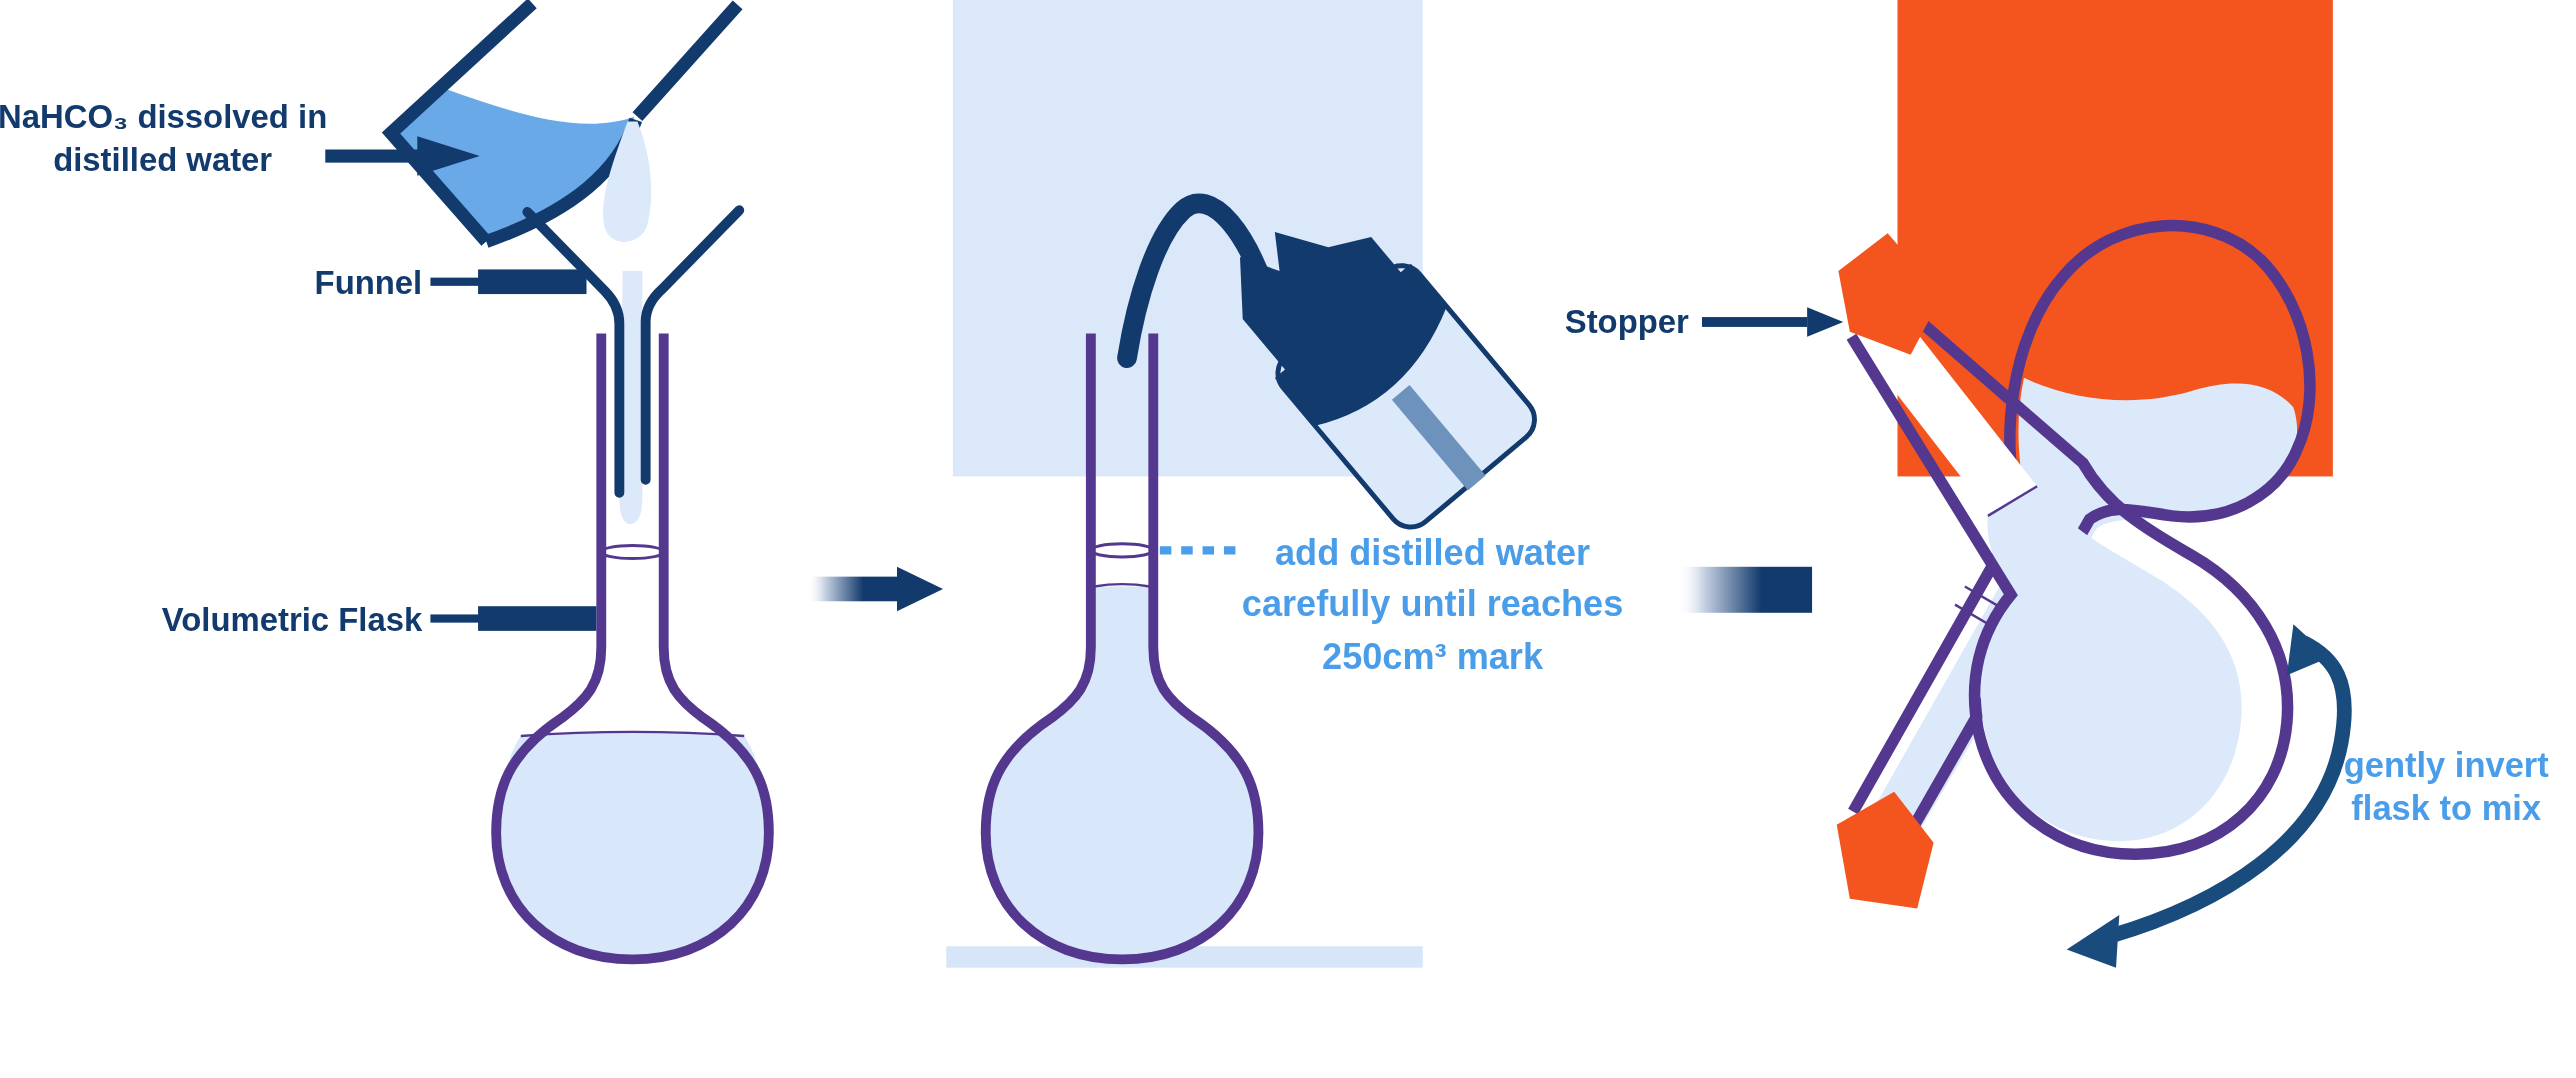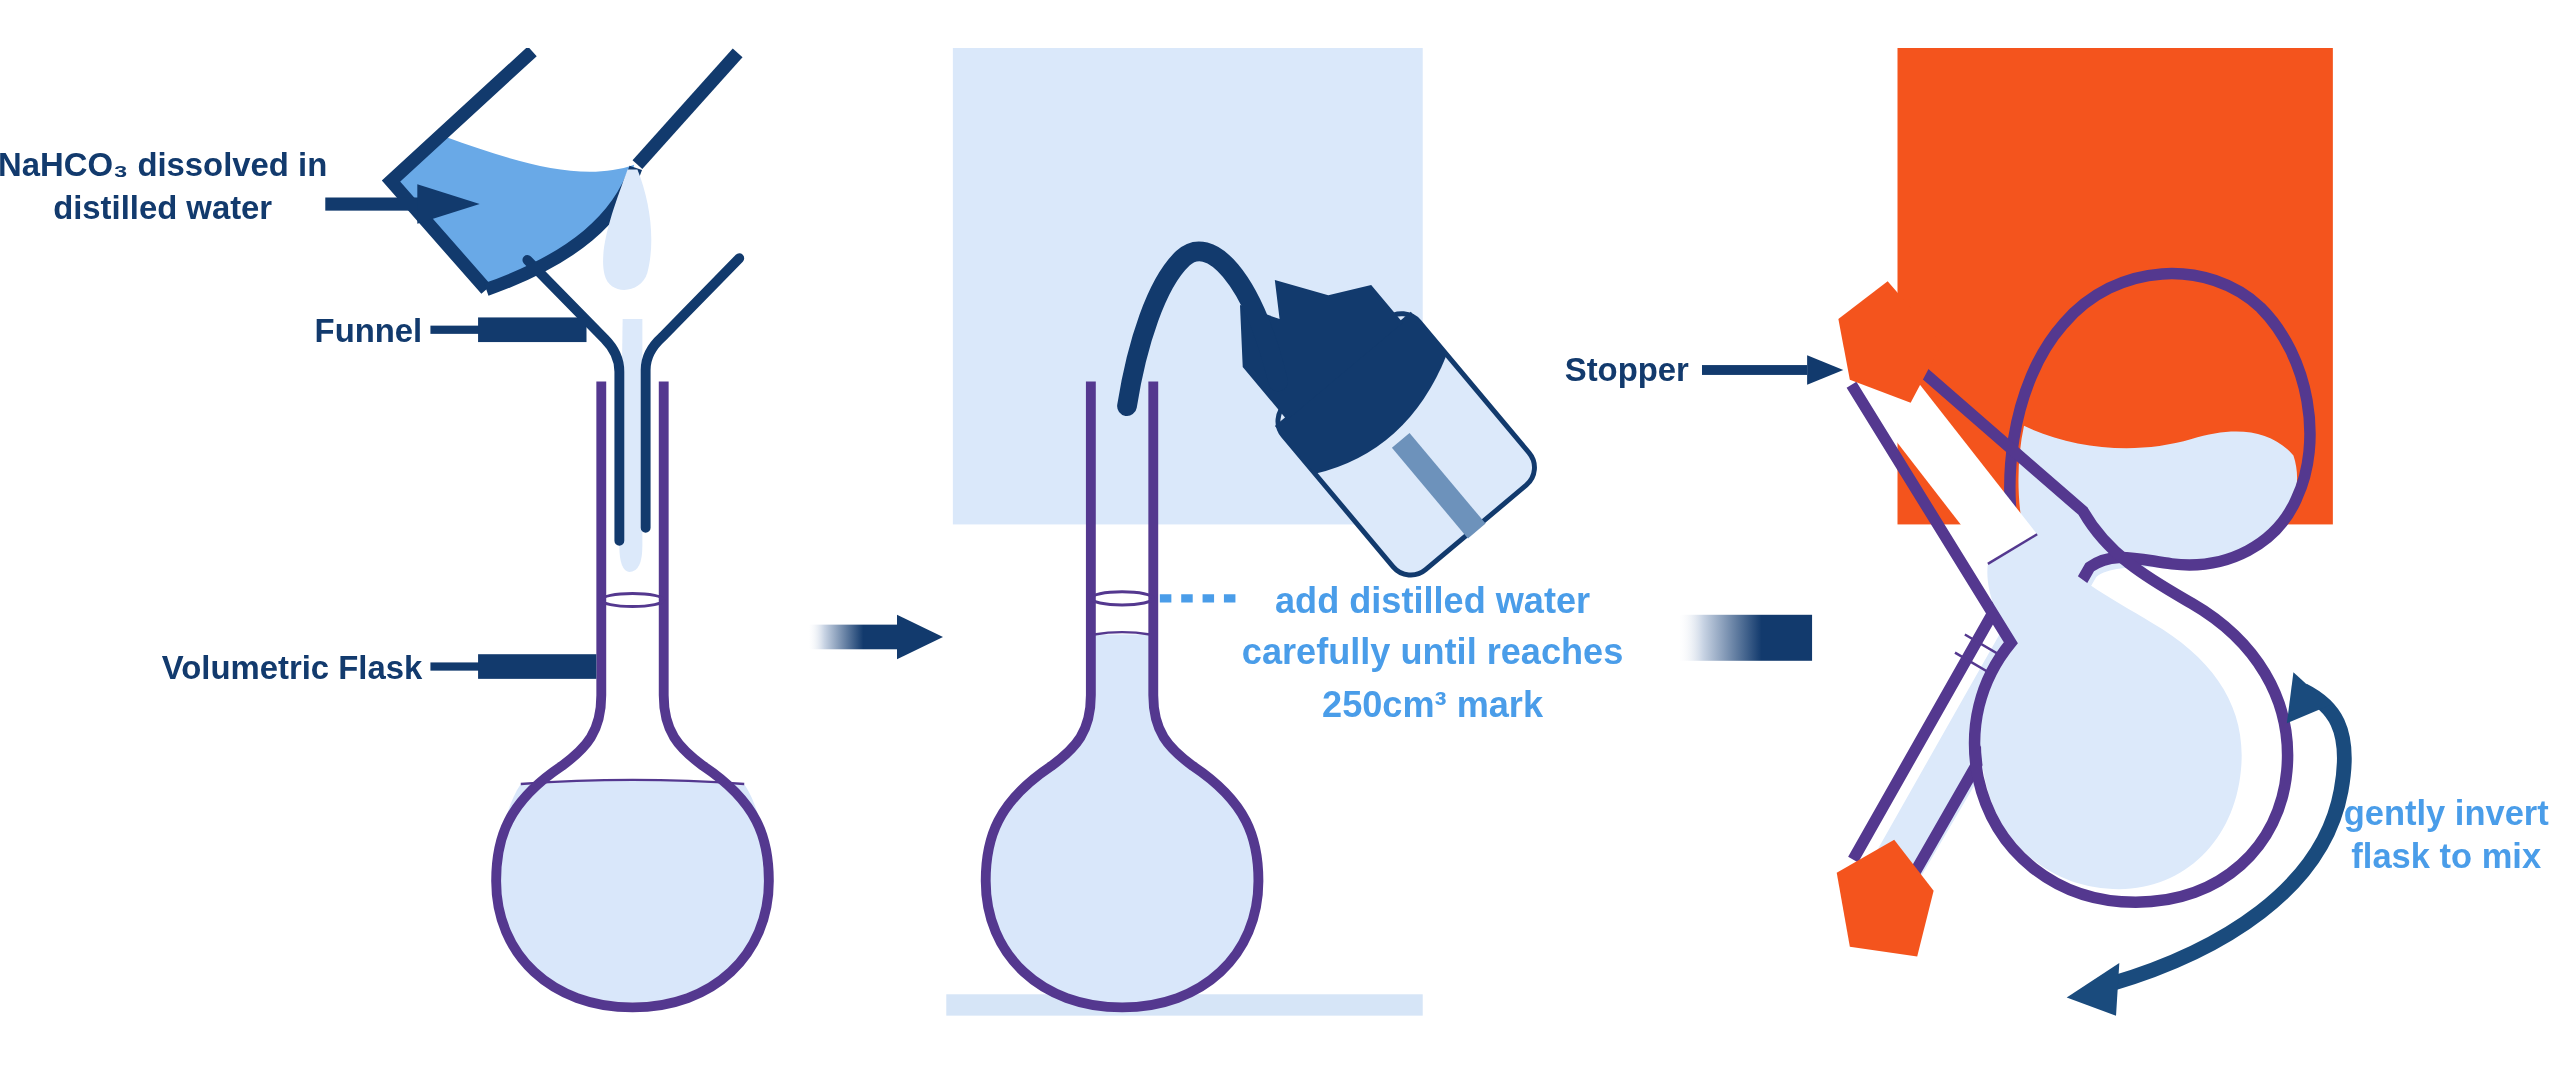--- a/index.html
+++ b/index.html
@@ -1,17 +1,17 @@
 <!DOCTYPE html>
 <html style="--navy: #123A6D; --purple: #54388F; --orange: #F4541D; --glass: #DCE9FA; --liquid: #D9E7FA; --beakerBlue: #69A9E7; --steel: #6D92BB; --square: #DAE8FA; --strip: #D6E5F7; --txtBlue: #4A9DE9; --arc: #1A4B7D; --white: #FFFFFF;font-size:8.2px"><head>
 <meta charset="utf-8">
 <style>
   html,body{margin:0;padding:0;background:#ffffff;}
   body{font-family:"Liberation Sans","DejaVu Sans",sans-serif;}
-  .stage-wrap{width:100%;max-width:100%;margin-top:48px;}
+  .stage-wrap{width:100%;max-width:100%;}
   svg{display:block;width:100%;height:auto;background:#ffffff;}
   
   .navy-fill{fill:var(--navy);}
   .navy-stroke{stroke:var(--navy);fill:none;}
   .purple-stroke{stroke:var(--purple);fill:none;}
   .purple-thin{stroke:var(--purple);fill:none;}
   .orange-fill{fill:var(--orange);}
   .glass-fill{fill:var(--glass);}
   .liquid-fill{fill:var(--liquid);}
   .beaker-liquid{fill:var(--beakerBlue);}

